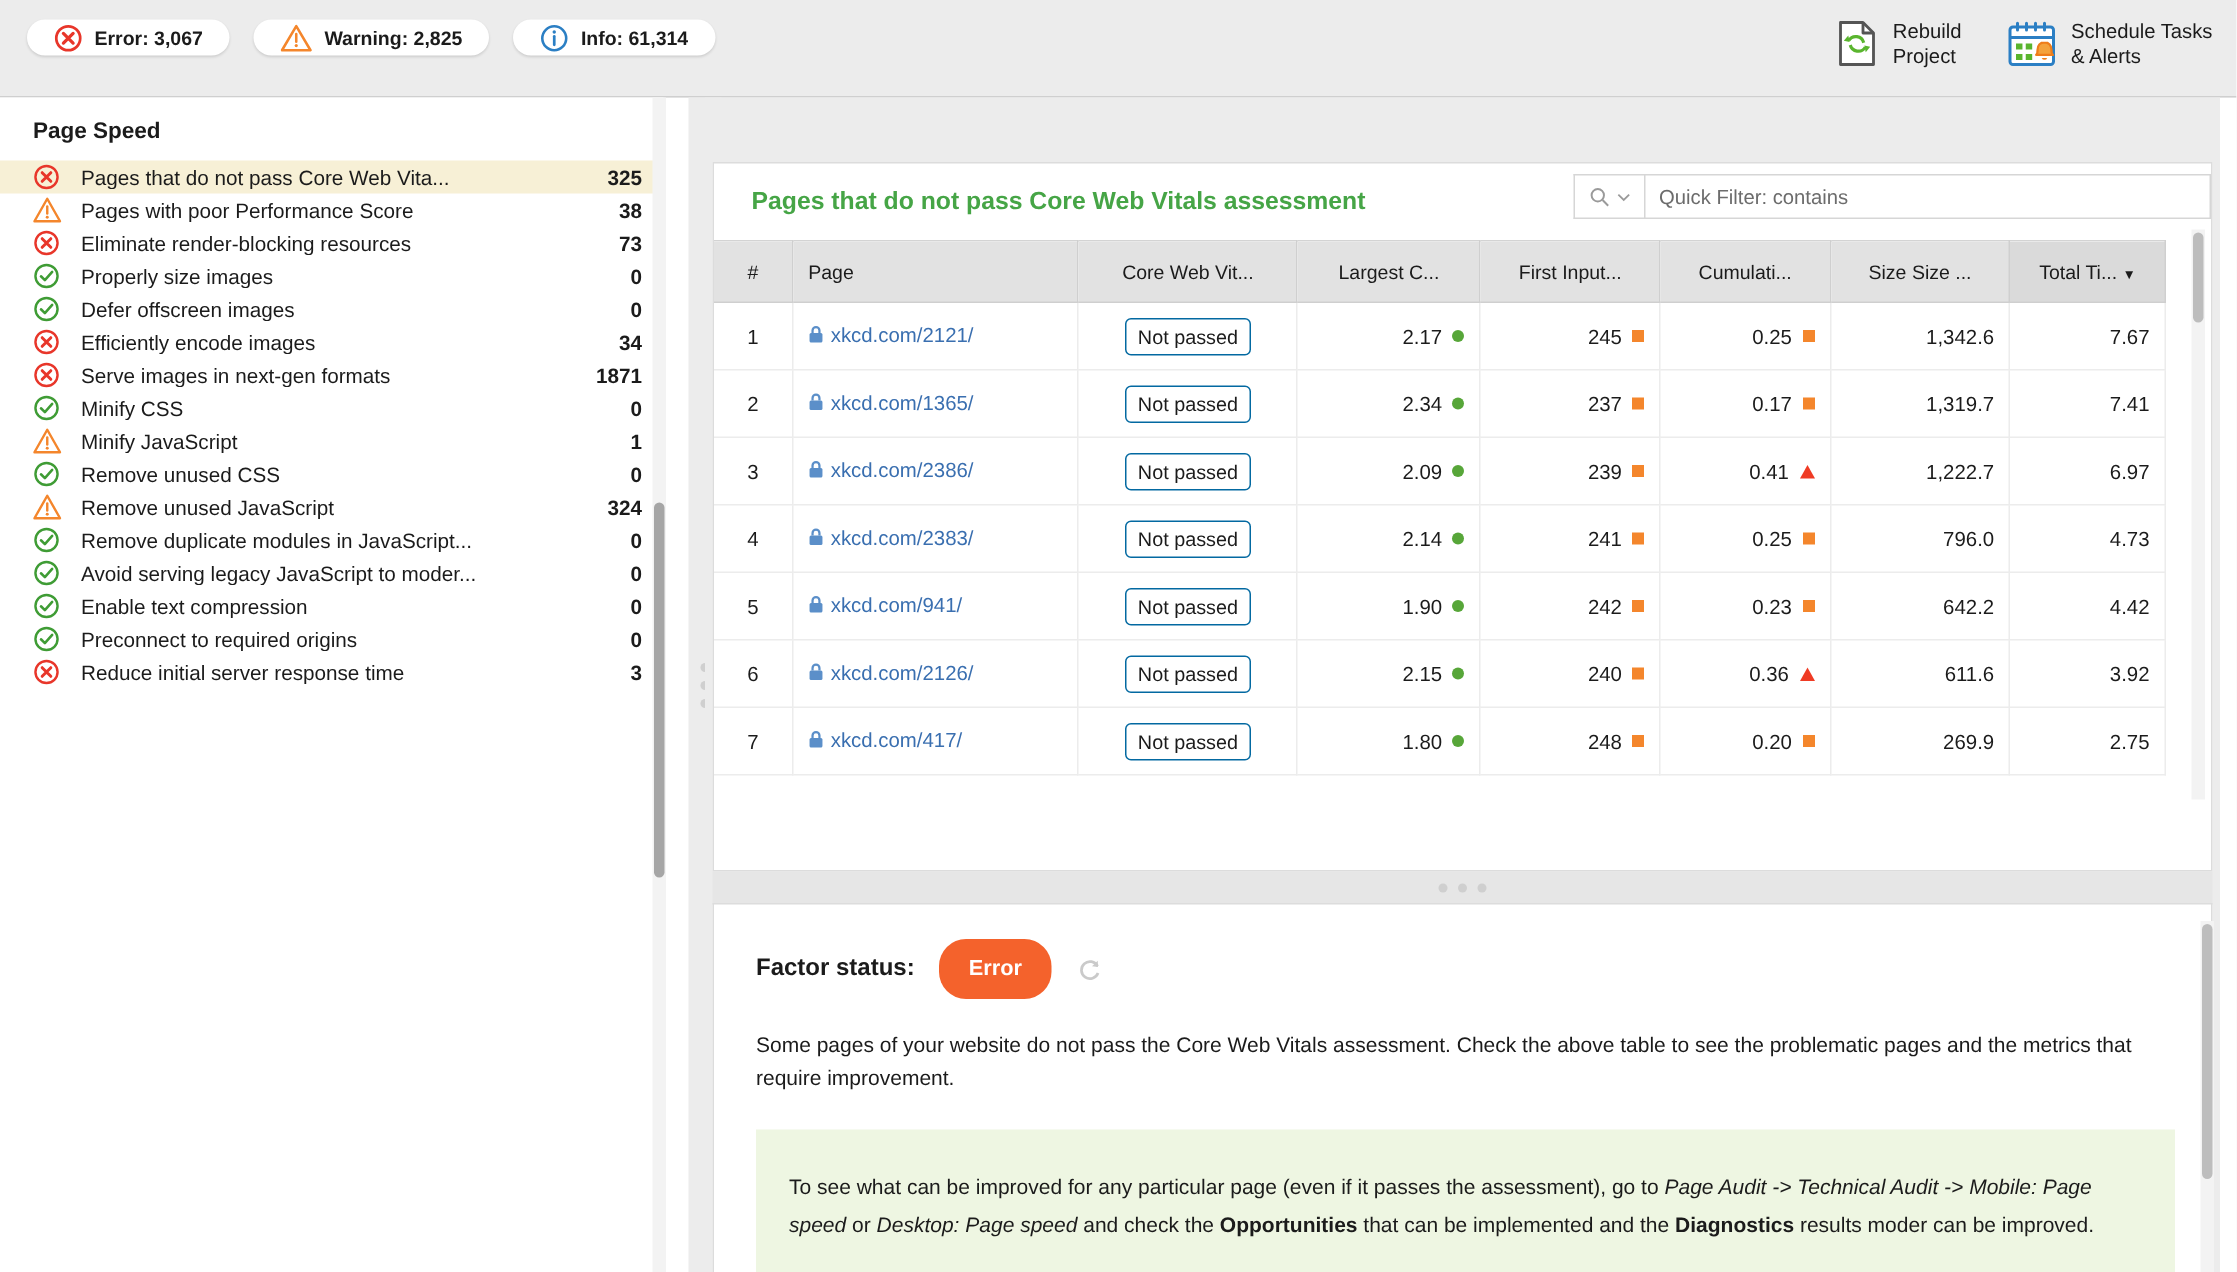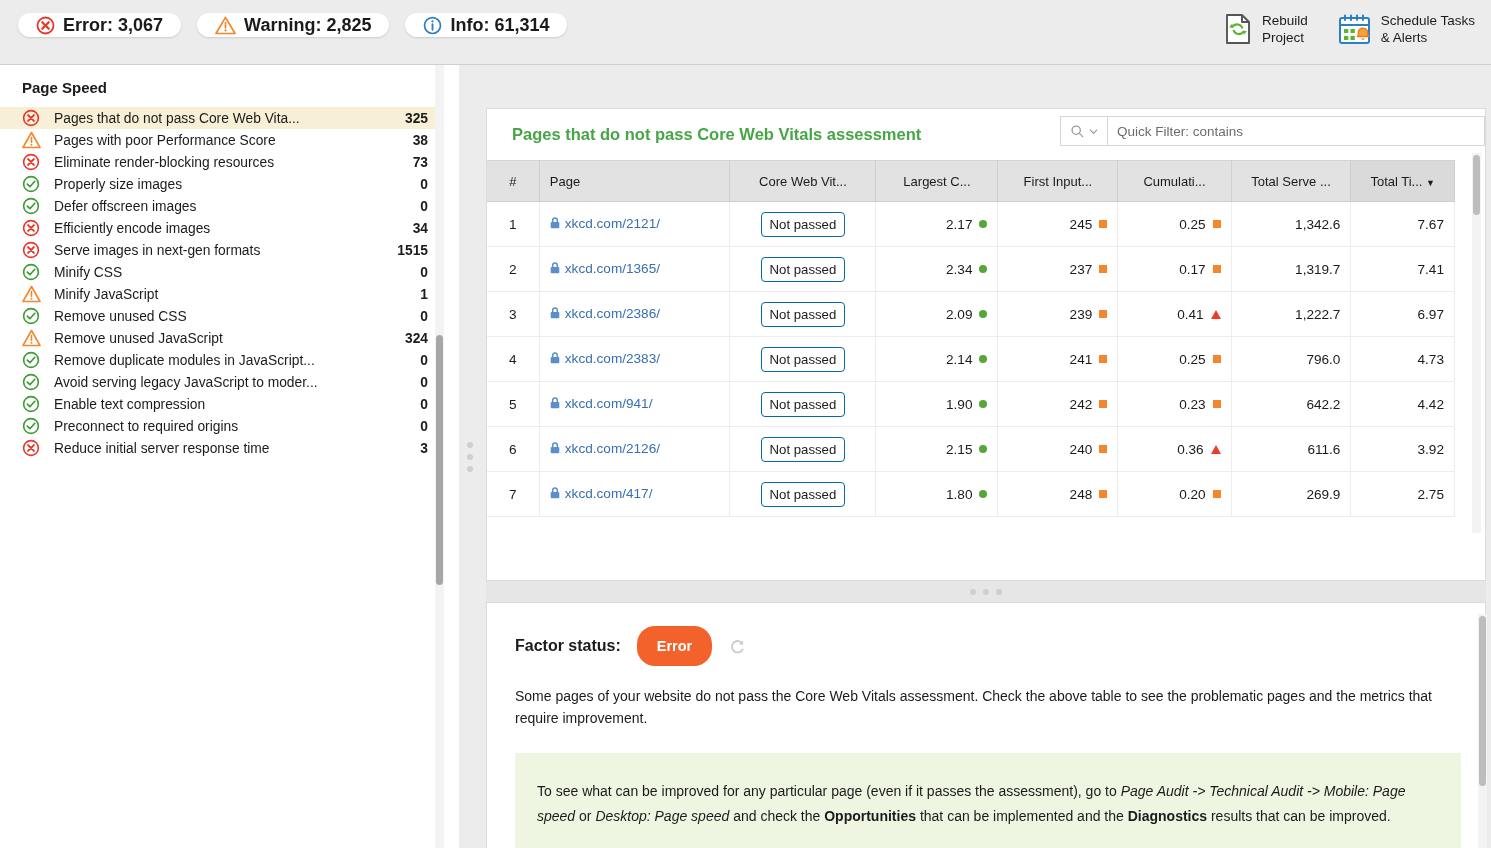--- a/index.html
+++ b/index.html
@@ -21,21 +21,21 @@
     background: #ececec;
     border-bottom: 1px solid #cfcfcf;
     box-sizing: border-box;
   }
   .chips { position: absolute; left: 18px; top: 13px; display: flex; gap: 16px; }
   .chip {
     display: flex; align-items: center; gap: 8px;
     height: 24px; padding: 0 18px;
     background: #fff; border-radius: 19px;
     box-shadow: 0 1px 2px rgba(0,0,0,.14);
-    font-weight: bold; font-size: 18px; color: #1b1b1b;
+    font-weight: bold; font-size: 13px; color: #1b1b1b;
     white-space: nowrap; cursor: pointer;
   }
   .chip svg { display: block; }
 
   .toolbtns { position: absolute; right: 12px; top: 10px; display: flex; gap: 22px; }
   .toolbtn {
     display: flex; align-items: center; gap: 9px;
     cursor: pointer; padding: 2px 4px;
   }
   .toolbtn .tb-label {
@@ -83,21 +83,21 @@
     position: absolute; left: 459px; top: 65px; width: 22px; height: 783px;
     background: #ececec;
     display: flex; align-items: center; justify-content: center;
     cursor: col-resize;
   }
   .splitter-v .dots { display: flex; flex-direction: column; gap: 6px; }
   .splitter-v .dots i { width: 6px; height: 6px; border-radius: 50%; background: #cfcfcf; display: block; }
 
   
   .main {
-    position: absolute; left: 481px; top: 65px; width: 1010px; height: 783px;
+    position: absolute; left: 470px; top: 65px; width: 1010px; height: 783px;
     background: #ececec; box-sizing: border-box; overflow: hidden;
   }
 
   .panel-top {
     position: absolute; left: 5px; top: 43px; width: 1000px; height: 473px;
     background: #fff; border: 1px solid #dcdcdc; box-sizing: border-box;
   }
 
   .panel-head {
     position: relative; height: 51px; display: flex; align-items: center;
@@ -323,21 +323,21 @@
           <span class="side-count">34</span>
         </div>
         <div class="side-row">
           <span class="side-ico">
             <svg width="18" height="18" viewBox="0 0 20 20">
               <circle cx="10" cy="10" r="8.2" fill="none" stroke="#e8362a" stroke-width="1.8"></circle>
               <path d="M6.8 6.8 L13.2 13.2 M13.2 6.8 L6.8 13.2" stroke="#e8362a" stroke-width="2.2" stroke-linecap="round"></path>
             </svg>
           </span>
           <span class="side-label">Serve images in next-gen formats</span>
-          <span class="side-count">1515</span>
+          <span class="side-count">1871</span>
         </div>
         <div class="side-row">
           <span class="side-ico">
             <svg width="18" height="18" viewBox="0 0 20 20">
               <circle cx="10" cy="10" r="8.2" fill="none" stroke="#3f9c35" stroke-width="1.8"></circle>
               <path d="M5.9 10.2 L8.8 13 L14.2 7" fill="none" stroke="#3f9c35" stroke-width="1.9" stroke-linecap="round" stroke-linejoin="round"></path>
             </svg>
           </span>
           <span class="side-label">Minify CSS</span>
           <span class="side-count">0</span>
@@ -469,21 +469,21 @@
             <col style="width: 95px;">
           </colgroup>
         <thead>
             <tr id="grid-head">
               <th class="ta-c"><span>#</span></th>
               <th class="ta-l"><span>Page</span></th>
               <th class="ta-c"><span>Core Web Vit...</span></th>
               <th class="ta-c"><span>Largest C...</span></th>
               <th class="ta-c"><span>First Input...</span></th>
               <th class="ta-c"><span>Cumulati...</span></th>
-              <th class="ta-c"><span>Total Serve ...</span></th>
+              <th class="ta-c"><span>Size Size ...</span></th>
               <th class="ta-c c-sorted"><span>Total Ti...</span> <span style="font-size:9px;">▼</span></th>
             </tr>
           </thead>
         <tbody id="grid-body">
             <tr>
               <td class="ta-c">1</td>
               <td class="ta-l"><span class="cell-link">
                   <svg width="10" height="12" viewBox="0 0 10 12">
                     <rect x="0.7" y="5" width="8.6" height="6.3" rx="1" fill="#5b8fc9"></rect>
                     <path d="M2.7 5 V3.3 a2.3 2.3 0 0 1 4.6 0 V5" fill="none" stroke="#5b8fc9" stroke-width="1.5"></path>
@@ -678,21 +678,21 @@
         <span class="fs-badge">Error</span>
         <span class="fs-refresh">
           <svg width="19" height="19" viewBox="0 0 20 20">
             <path d="M15.5 7.5 A6 6 0 1 0 15.8 12.3" fill="none" stroke="#cacaca" stroke-width="1.9"></path>
             <path d="M15.6 3.6 L15.8 8.0 L11.6 7.6 Z" fill="#cacaca"></path>
           </svg>
         </span>
       </div>
       <div class="fs-desc">Some pages of your website do not pass the Core Web Vitals assessment. Check the above table to see the problematic pages and the metrics that require improvement.</div>
       <div class="tipbox">
-        <span>To see what can be improved for any particular page (even if it passes the assessment), go to </span><i>Page Audit -&gt; Technical Audit -&gt; Mobile: Page speed</i><span> or </span><i>Desktop: Page speed</i><span> and check the </span><b>Opportunities</b><span> that can be implemented and the </span><b>Diagnostics</b><span> results that can be improved.</span>
+        <span>To see what can be improved for any particular page (even if it passes the assessment), go to </span><i>Page Audit -&gt; Technical Audit -&gt; Mobile: Page speed</i><span> or </span><i>Desktop: Page speed</i><span> and check the </span><b>Opportunities</b><span> that can be implemented and the </span><b>Diagnostics</b><span> results moder can be improved.</span>
       </div>
     </div>
 
     <div class="bottom-scroll">
       <div class="thumb"></div>
     </div>
 
   </div>
 </div>
 

